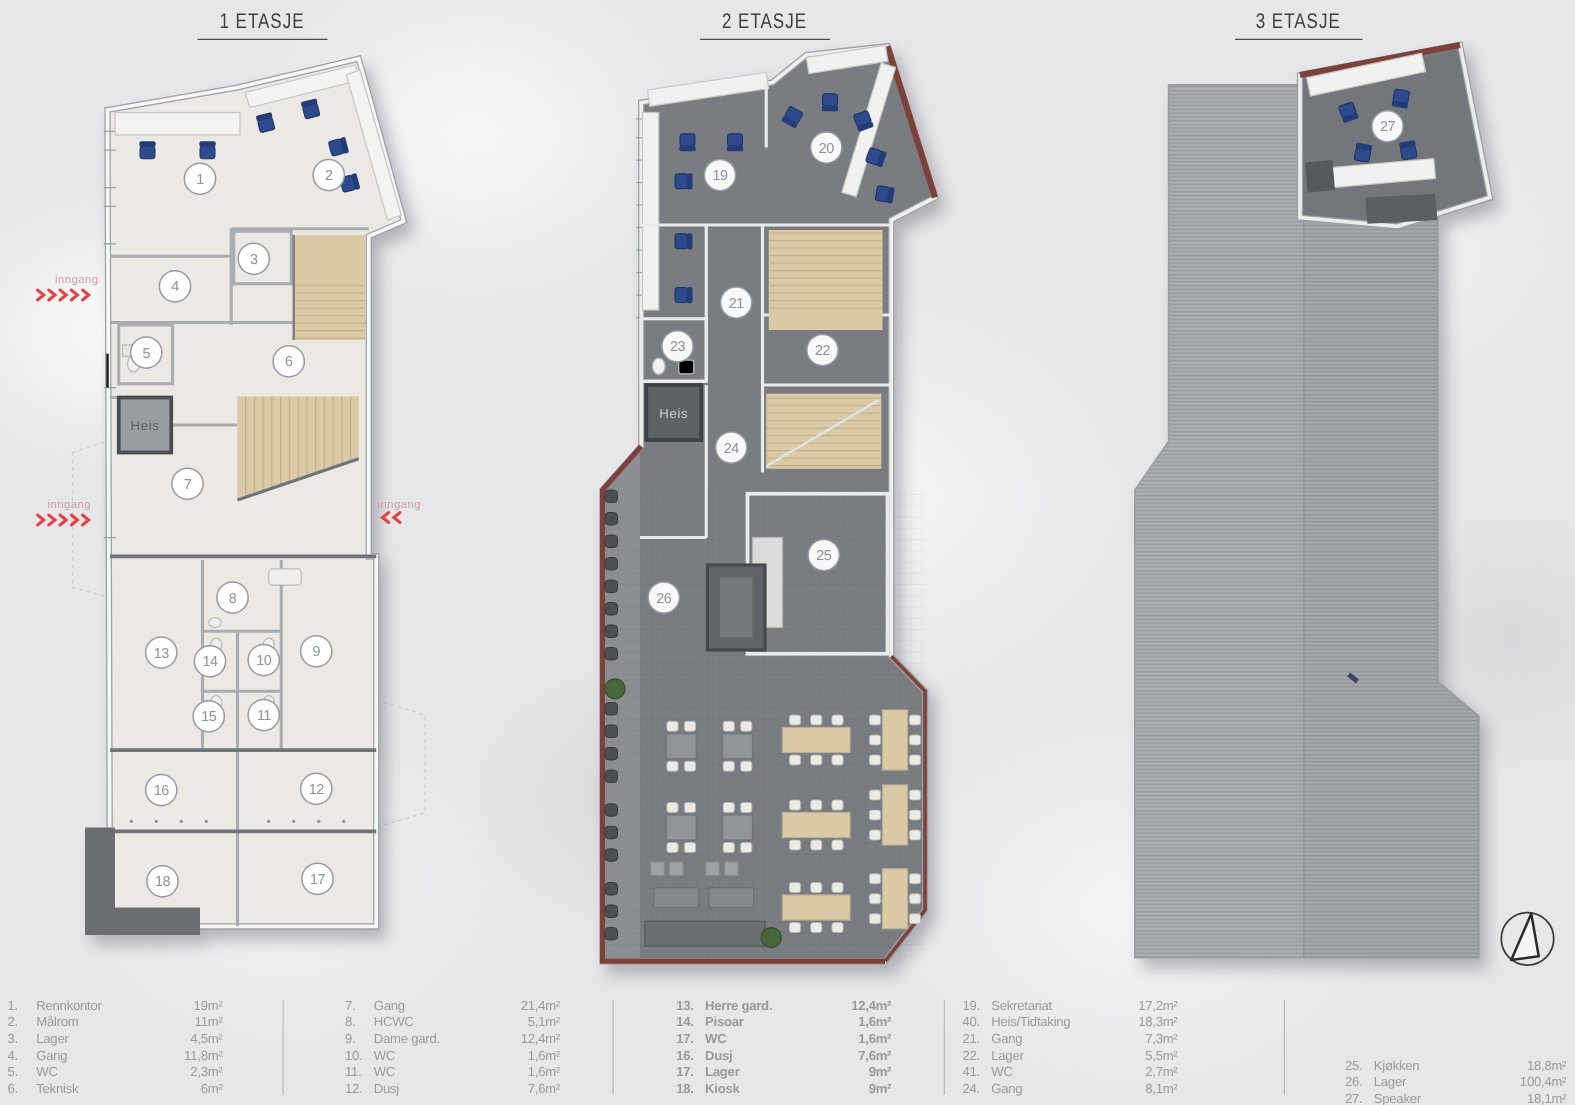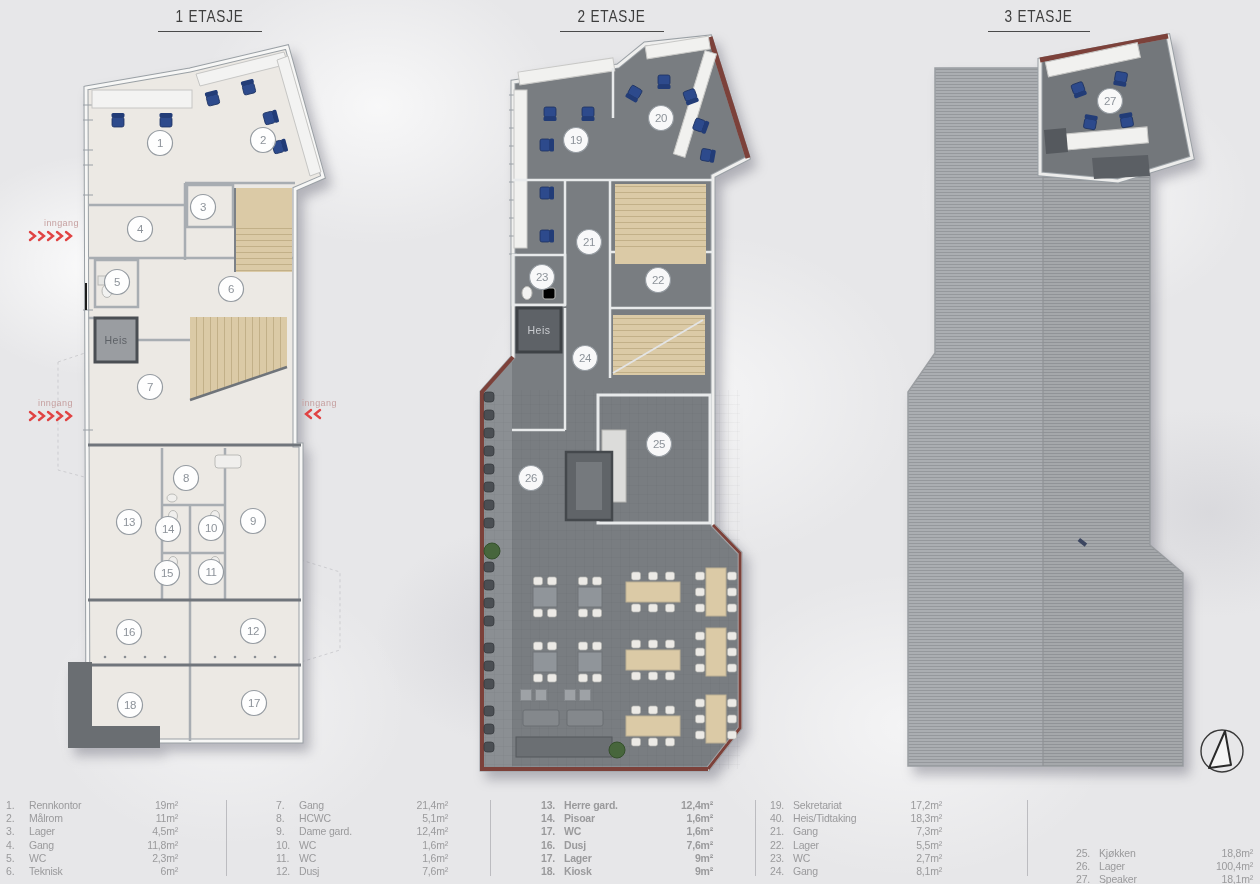--- a/index.html
+++ b/index.html
@@ -575,21 +575,21 @@
           <span class="lnum">21.</span>
           <span class="lname">Gang</span>
           <span class="larea">7,3m²</span>
         </div>
         <div class="lrow">
           <span class="lnum">22.</span>
           <span class="lname">Lager</span>
           <span class="larea">5,5m²</span>
         </div>
         <div class="lrow">
-          <span class="lnum">23.</span>
+          <span class="lnum">41.</span>
           <span class="lname">WC</span>
           <span class="larea">2,7m²</span>
         </div>
         <div class="lrow">
           <span class="lnum">24.</span>
           <span class="lname">Gang</span>
           <span class="larea">8,1m²</span>
         </div>
       </div>
     <div class="lcol" id="lc4" style="left:1076px;width:177px;margin-top:48px;">

